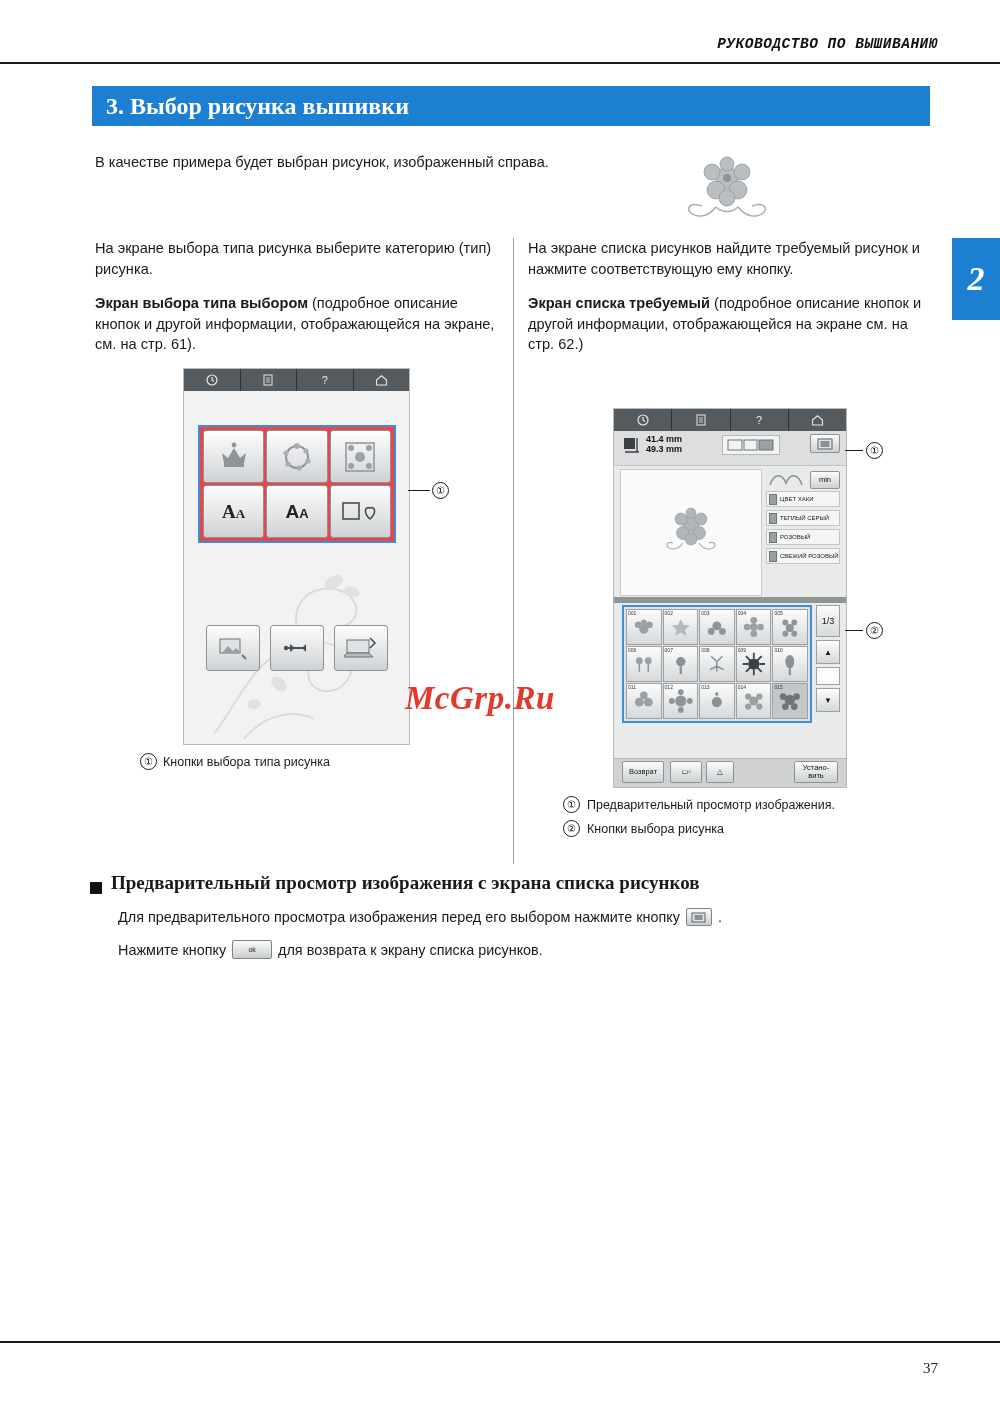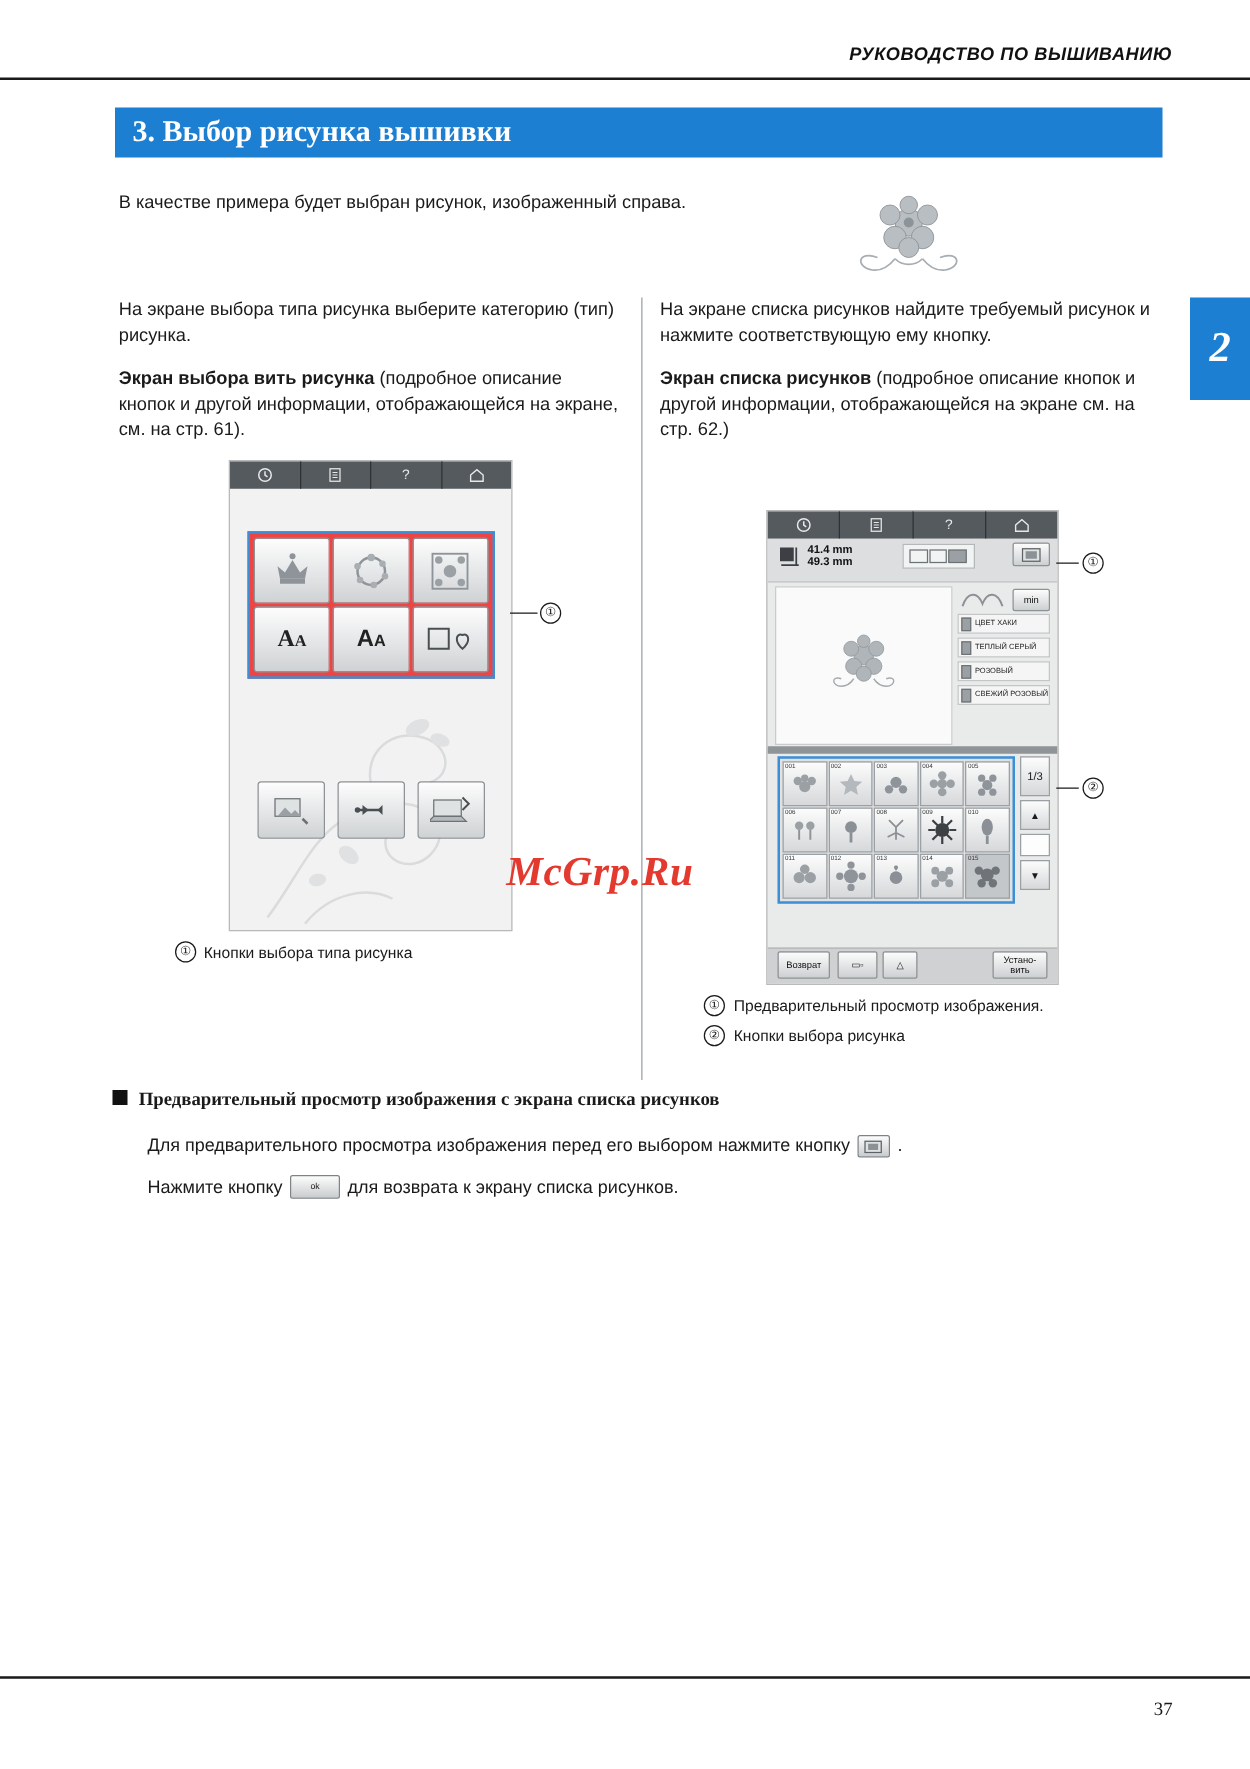--- a/index.html
+++ b/index.html
@@ -22,21 +22,21 @@
   .header-rule {
     position: absolute;
     left: 0; right: 0; top: 62px;
     height: 2px;
     background: #1a1a1a;
   }
   .header-title {
     position: absolute;
     right: 62px;
     top: 36px;
-    font-family: Liberation Sans, sans-serif;
+    font-family: Liberation Mono, monospace;
     font-style: italic;
     font-weight: bold;
     font-size: 14.5px;
     letter-spacing: .5px;
     color: #111;
   }
   
   .chapter-tab {
     position: absolute;
     right: 0;
@@ -344,23 +344,23 @@
     line-height: 8px;
     color: #111;
   }
   
   .sub-head {
     position: absolute;
     left: 90px;
     top: 872px;
     font-family: "Liberation Serif", serif;
     font-weight: bold;
-    font-size: 15px;
-    display: flex;
-    align-items: flex-start;
+    font-size: 19px;
+    display: flex;
+    align-items: flex-end;
     gap: 9px;
   }
   .sq {
     width: 12px; height: 12px;
     background: #111;
     display: inline-block;
   }
   .body-line {
     position: absolute;
     font-size: 14.4px;
@@ -447,21 +447,21 @@
       </g>
       <circle cx="55" cy="28" r="4" fill="#8d9499"></circle>
     </svg>
   </div>
 
   <div class="col-divider"></div>
 
   <div class="col-left">
     <div>На экране выбора типа рисунка выберите категорию (тип) рисунка.</div>
     <div style="margin-top:14px;">
-      <b class="bold">Экран выбора вить рисунка</b><span> (подробное описание кнопок и другой информации, отображающейся на экране, см. на стр. 61).</span>
+      <b class="bold">Экран выбора типа выбором</b><span> (подробное описание кнопок и другой информации, отображающейся на экране, см. на стр. 61).</span>
     </div>
   </div>
 
   <div class="lcd1">
     <div class="lcd-topbar">
       <div class="tbtn">
         <svg width="12" height="12" viewBox="0 0 12 12">
             <circle cx="6" cy="6" r="5" fill="none" stroke="#e8e8e8" stroke-width="1.2"></circle>
             <path d="M6 3v3l2 1.5" stroke="#e8e8e8" stroke-width="1.2" fill="none"></path>
           </svg>
@@ -578,21 +578,21 @@
   </div>
 
   <div class="cap-note" style="left:140px; top:753px;">
     <span class="circnum">①</span>
     <span>Кнопки выбора типа рисунка</span>
   </div>
 
   <div class="col-right">
     <div>На экране списка рисунков найдите требуемый рисунок и нажмите соответствующую ему кнопку.</div>
     <div style="margin-top:14px;">
-      <b class="bold">Экран списка рисунков</b><span> (подробное описание кнопок и другой информации, отображающейся на экране см. на стр. 62.)</span>
+      <b class="bold">Экран списка требуемый</b><span> (подробное описание кнопок и другой информации, отображающейся на экране см. на стр. 62.)</span>
     </div>
   </div>
 
   <div class="lcd2">
     <div class="lcd-topbar">
       <div class="tbtn">
         <svg width="12" height="12" viewBox="0 0 12 12">
             <circle cx="6" cy="6" r="5" fill="none" stroke="#e8e8e8" stroke-width="1.2"></circle>
             <path d="M6 3v3l2 1.5" stroke="#e8e8e8" stroke-width="1.2" fill="none"></path>
           </svg>

